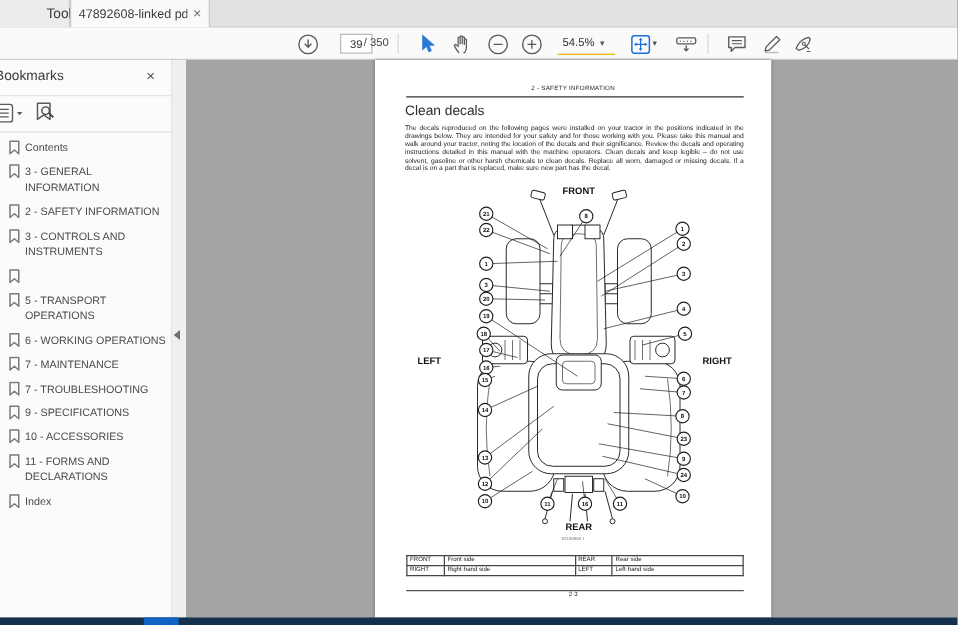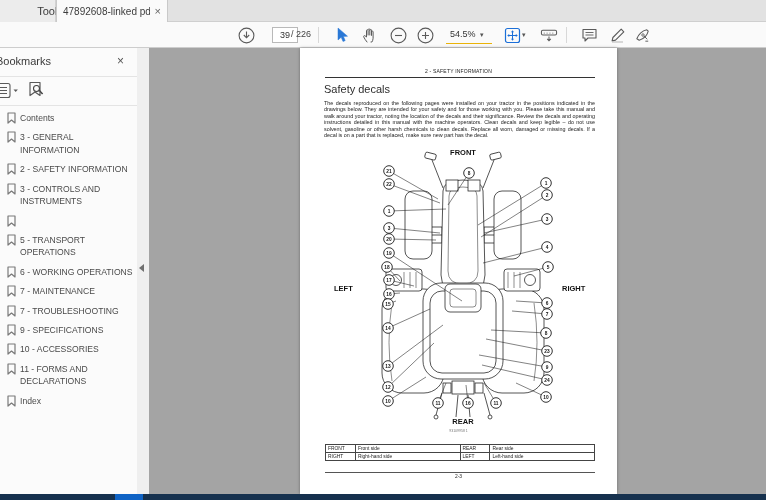--- a/index.html
+++ b/index.html
@@ -77,21 +77,21 @@
   </div>
 
   <div class="toolbar">
     <span class="ticon" style="left:237px">
       <svg width="17" height="17" viewBox="0 0 17 17">
           <circle cx="8.5" cy="8.5" r="7.4" fill="none" stroke="#5a5a5a" stroke-width="1.1"></circle>
           <path d="M8.5 4.5v6M5.8 8l2.7 2.8L11.2 8" fill="none" stroke="#5a5a5a" stroke-width="1.1"></path>
         </svg>
     </span>
     <input class="pagebox" readonly="" value="39" style="">
-    <span class="pagetotal">/ 226</span>
+    <span class="pagetotal">/ 350</span>
     <span class="tb-divider" style="left:318px"></span>
     <span class="ticon" style="left:333px">
       <svg width="15" height="16" viewBox="0 0 15 16">
           <path d="M3 1 L3 13 L6.2 10.2 L8 14.5 L10.2 13.6 L8.4 9.4 L12.5 9.2 Z" fill="#2a78d6" stroke="#2a78d6" stroke-width="0.5"></path>
         </svg>
     </span>
     <span class="ticon" style="left:361px">
       <svg width="16" height="17" viewBox="0 0 16 17">
           <path d="M5 15c-1.2-1.4-2.6-3.6-3.3-5.1-.4-.9.6-1.7 1.4-1L4.5 10V3.6c0-1.1 1.6-1.1 1.6 0V8m0-5.4c0-1.1 1.7-1.1 1.7 0V8m0-4.8c0-1.1 1.7-1.1 1.7 0V8.4m0-3.6c0-1 1.6-1 1.6 0v6.4c0 1.6-.6 2.7-1.2 3.8L9 15" fill="none" stroke="#5a5a5a" stroke-width="1" stroke-linecap="round"></path>
         </svg>
@@ -252,21 +252,21 @@
   </div>
 
   <div class="collapse-strip">
     <div class="collapse-handle"></div>
   </div>
 
   <div class="viewer">
     <div class="page">
       <div class="pg-header">2 - SAFETY INFORMATION</div>
       <div class="pg-rule"></div>
-      <div class="pg-title">Safety decals</div>
+      <div class="pg-title">Clean decals</div>
       <div class="pg-body">The decals reproduced on the following pages were installed on your tractor in the positions indicated in the drawings below.  They are intended for your safety and for those working with you.  Please take this manual and walk around your tractor, noting the location of the decals and their significance.  Review the decals and operating instructions detailed in this manual with the machine operators.  Clean decals and keep legible – do not use solvent, gasoline or other harsh chemicals to clean decals.  Replace all worn, damaged or missing decals.  If a decal is on a part that is replaced, make sure new part has the decal.</div>
 
       <svg class="diagram" id="diagram-svg" width="270" height="285" viewBox="0 0 270 285">
         <g stroke="#1c1c1c" stroke-width="0.75" fill="none">
 
           <path d="M106 17 L117 45 M168 17 L157 45"></path>
           <rect x="99" y="10" width="11" height="6" rx="1.5" transform="rotate(14 104 13)"></rect>
           <rect x="164" y="10" width="11" height="6" rx="1.5" transform="rotate(-14 170 13)"></rect>
 
           <rect x="104" y="84" width="12" height="16" fill="#fff"></rect>

